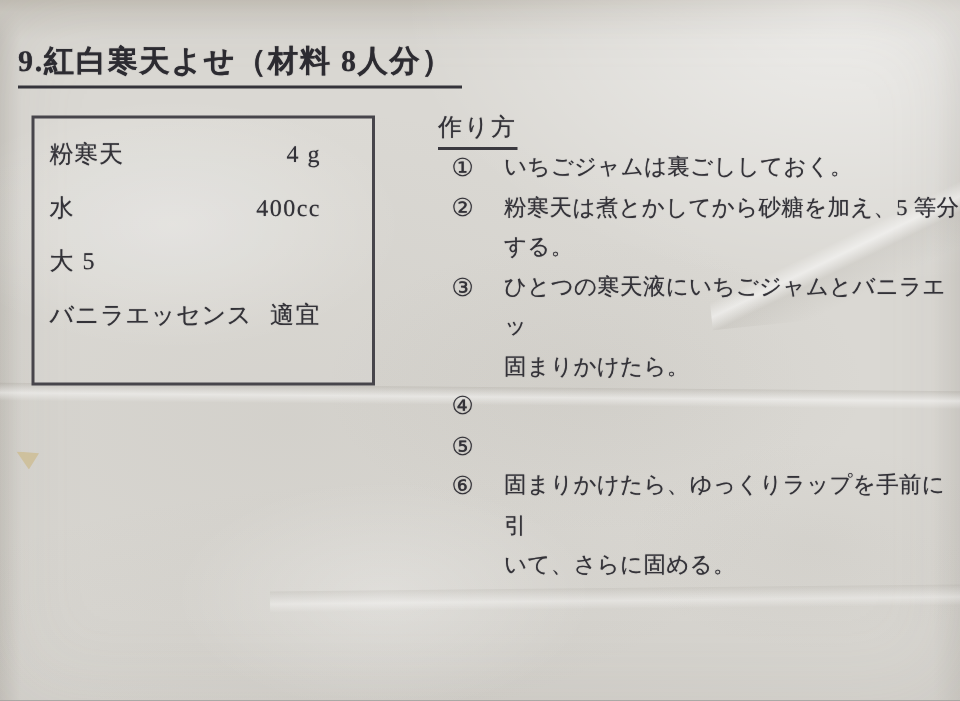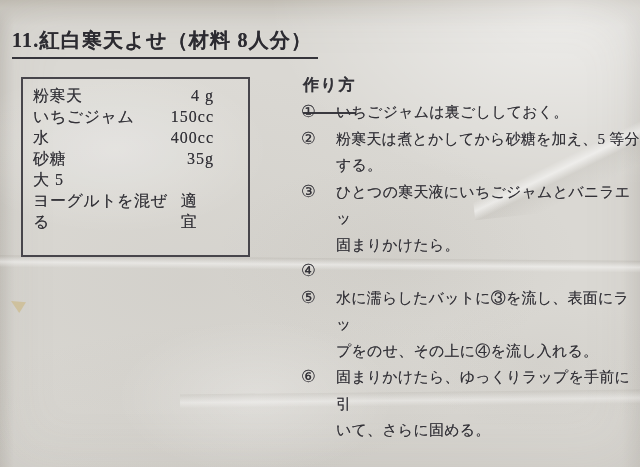--- a/index.html
+++ b/index.html
@@ -68,23 +68,23 @@
     background:rgba(255,255,255,.06);
   }
   .ing-row{
     display:flex;justify-content:space-between;align-items:baseline;
     font-size:16px;letter-spacing:.5px;
     text-shadow:0 0 .6px rgba(51,50,56,.65);
   }
   .ing-amt{letter-spacing:1px;}
   
   .inst-heading{
-    position:absolute;left:303px;top:75px;margin:0;
-    font-size:16px;font-weight:700;letter-spacing:1.5px;
-    padding-bottom:16px;border-bottom:2px solid #3a393f;
+    position:absolute;left:292px;top:75px;margin:0;
+    font-size:16px;font-weight:400;letter-spacing:1.5px;
+    padding-bottom:2px;border-bottom:2px solid #3a393f;
     text-shadow:0 0 .6px rgba(51,50,56,.65);
   }
   .steps{
     position:absolute;left:301px;top:99px;width:339px;
     margin:0;padding:0;list-style:none;
   }
   .step{
     display:flex;align-items:flex-start;
   }
   .step-num{
@@ -103,44 +103,36 @@
 <body>
 
 <div class="photo">
 
   <div class="mottle"></div>
   <div class="crease-mid"></div>
   <div class="crease-topright"></div>
   <div class="crease-bottom"></div>
   <div class="tape-speck"></div>
 
-  <h1 class="title">11.紅白寒天よせ（材料 8人分）</h1>
+  <h1 class="title">9.紅白寒天よせ（材料 8人分）</h1>
 
   <div class="ing-box">
     <div class="ing-row">
       <span class="ing-name">粉寒天</span>
       <span class="ing-amt">4 g</span>
     </div>
     <div class="ing-row">
-      <span class="ing-name">いちごジャム</span>
-      <span class="ing-amt">150cc</span>
-    </div>
-    <div class="ing-row">
       <span class="ing-name">水</span>
       <span class="ing-amt">400cc</span>
-    </div>
-    <div class="ing-row">
-      <span class="ing-name">砂糖</span>
-      <span class="ing-amt">35g</span>
     </div>
     <div class="ing-row">
       <span class="ing-amt">大 5</span>
     </div>
     <div class="ing-row">
-      <span class="ing-name">ヨーグルトを混ぜる</span>
+      <span class="ing-name">バニラエッセンス</span>
       <span class="ing-amt">適宜</span>
     </div>
   </div>
 
   <h2 class="inst-heading">作り方</h2>
 
   <ol class="steps">
     <li class="step">
       <span class="step-num">①</span>
       <span class="step-text">いちごジャムは裏ごししておく。</span>
@@ -153,22 +145,20 @@
     <li class="step">
       <span class="step-num">③</span>
       <span class="step-text">ひとつの寒天液にいちごジャムとバニラエッ
 固まりかけたら。</span>
     </li>
     <li class="step">
       <span class="step-num">④</span>
     </li>
     <li class="step">
       <span class="step-num">⑤</span>
-      <span class="step-text">水に濡らしたバットに③を流し、表面にラッ
-プをのせ、その上に④を流し入れる。</span>
     </li>
     <li class="step">
       <span class="step-num">⑥</span>
       <span class="step-text">固まりかけたら、ゆっくりラップを手前に引
 いて、さらに固める。</span>
     </li>
 
   </ol>
 
 </div>

